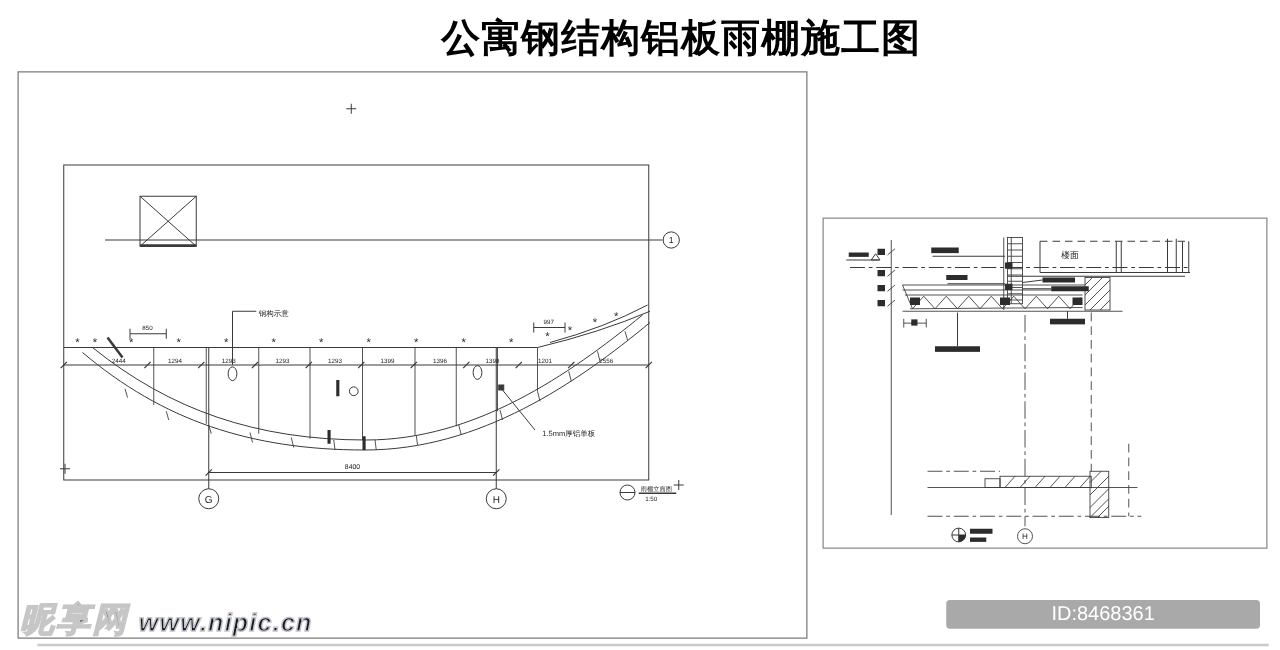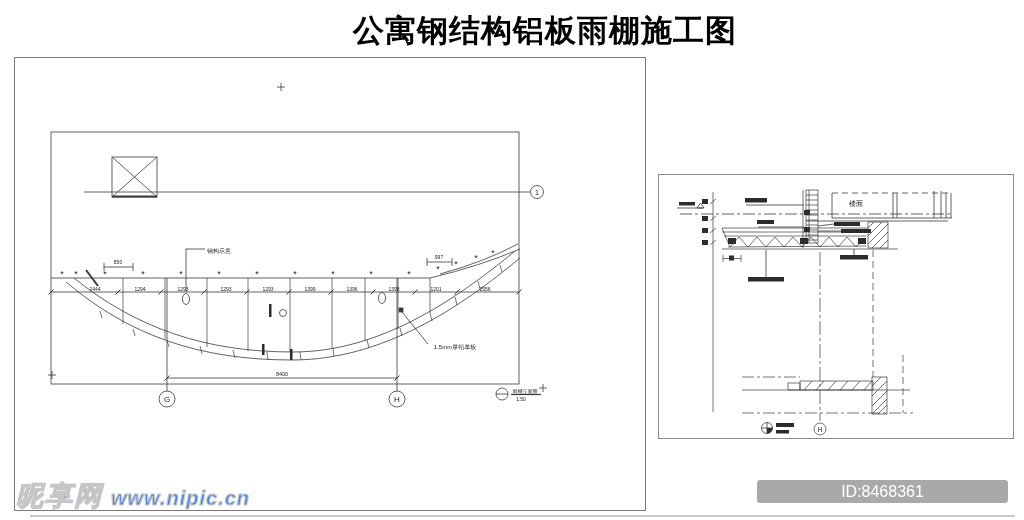--- a/index.html
+++ b/index.html
@@ -5,21 +5,21 @@
   html,body{margin:0;padding:0;background:#fff;}
   #stage{position:relative;width:1024px;height:520px;background:#ffffff;overflow:hidden;
          font-family:"Liberation Sans","DejaVu Sans",sans-serif;}
   .page-title{position:absolute;left:0;top:10px;width:1090px;text-align:center;
               font-size:31px;font-weight:bold;color:#000;letter-spacing:1px;}
   .panel{position:absolute;border:1px solid #7b7b7b;background:transparent;}
   #panel-left{left:14px;top:57px;width:630px;height:452px;}
   #panel-right{left:658px;top:174px;width:354px;height:263px;border-color:#8a8a8a;}
   svg{position:absolute;left:0;top:0;}
   .watermark{position:absolute;left:16px;top:478px;white-space:nowrap;
-             font-style:italic;font-weight:bold;color:#3b82f6;
+             font-style:italic;font-weight:bold;color:#0f172a;
              -webkit-text-stroke:1.2px #c6c6c6;text-shadow:0 0 1px #d8d8d8;}
   .watermark .wm-name{font-size:27px;letter-spacing:2px;}
   .watermark .wm-url{font-size:20px;margin-left:8px;letter-spacing:1px;}
   .id-badge{position:absolute;left:757px;top:480px;width:251px;height:23px;
             background:#a9a9a9;border-radius:3px;color:#fff;font-size:16px;
             line-height:23px;text-align:center;}
   .divider{position:absolute;left:30px;top:515px;width:985px;height:2px;background:#c9c9c9;}
 </style>
 </head>
 <body>

